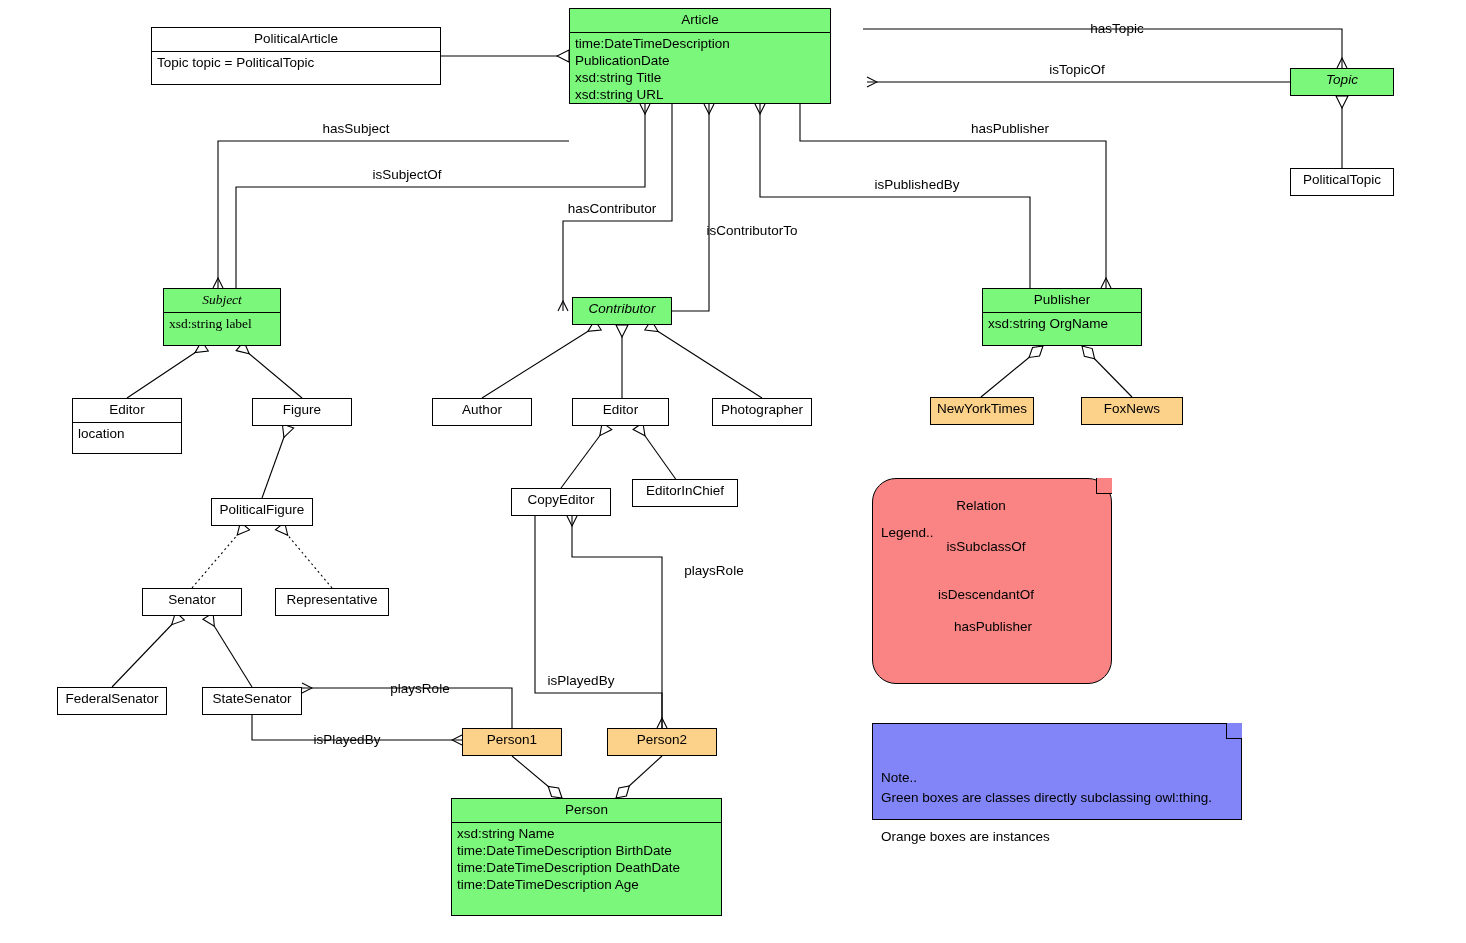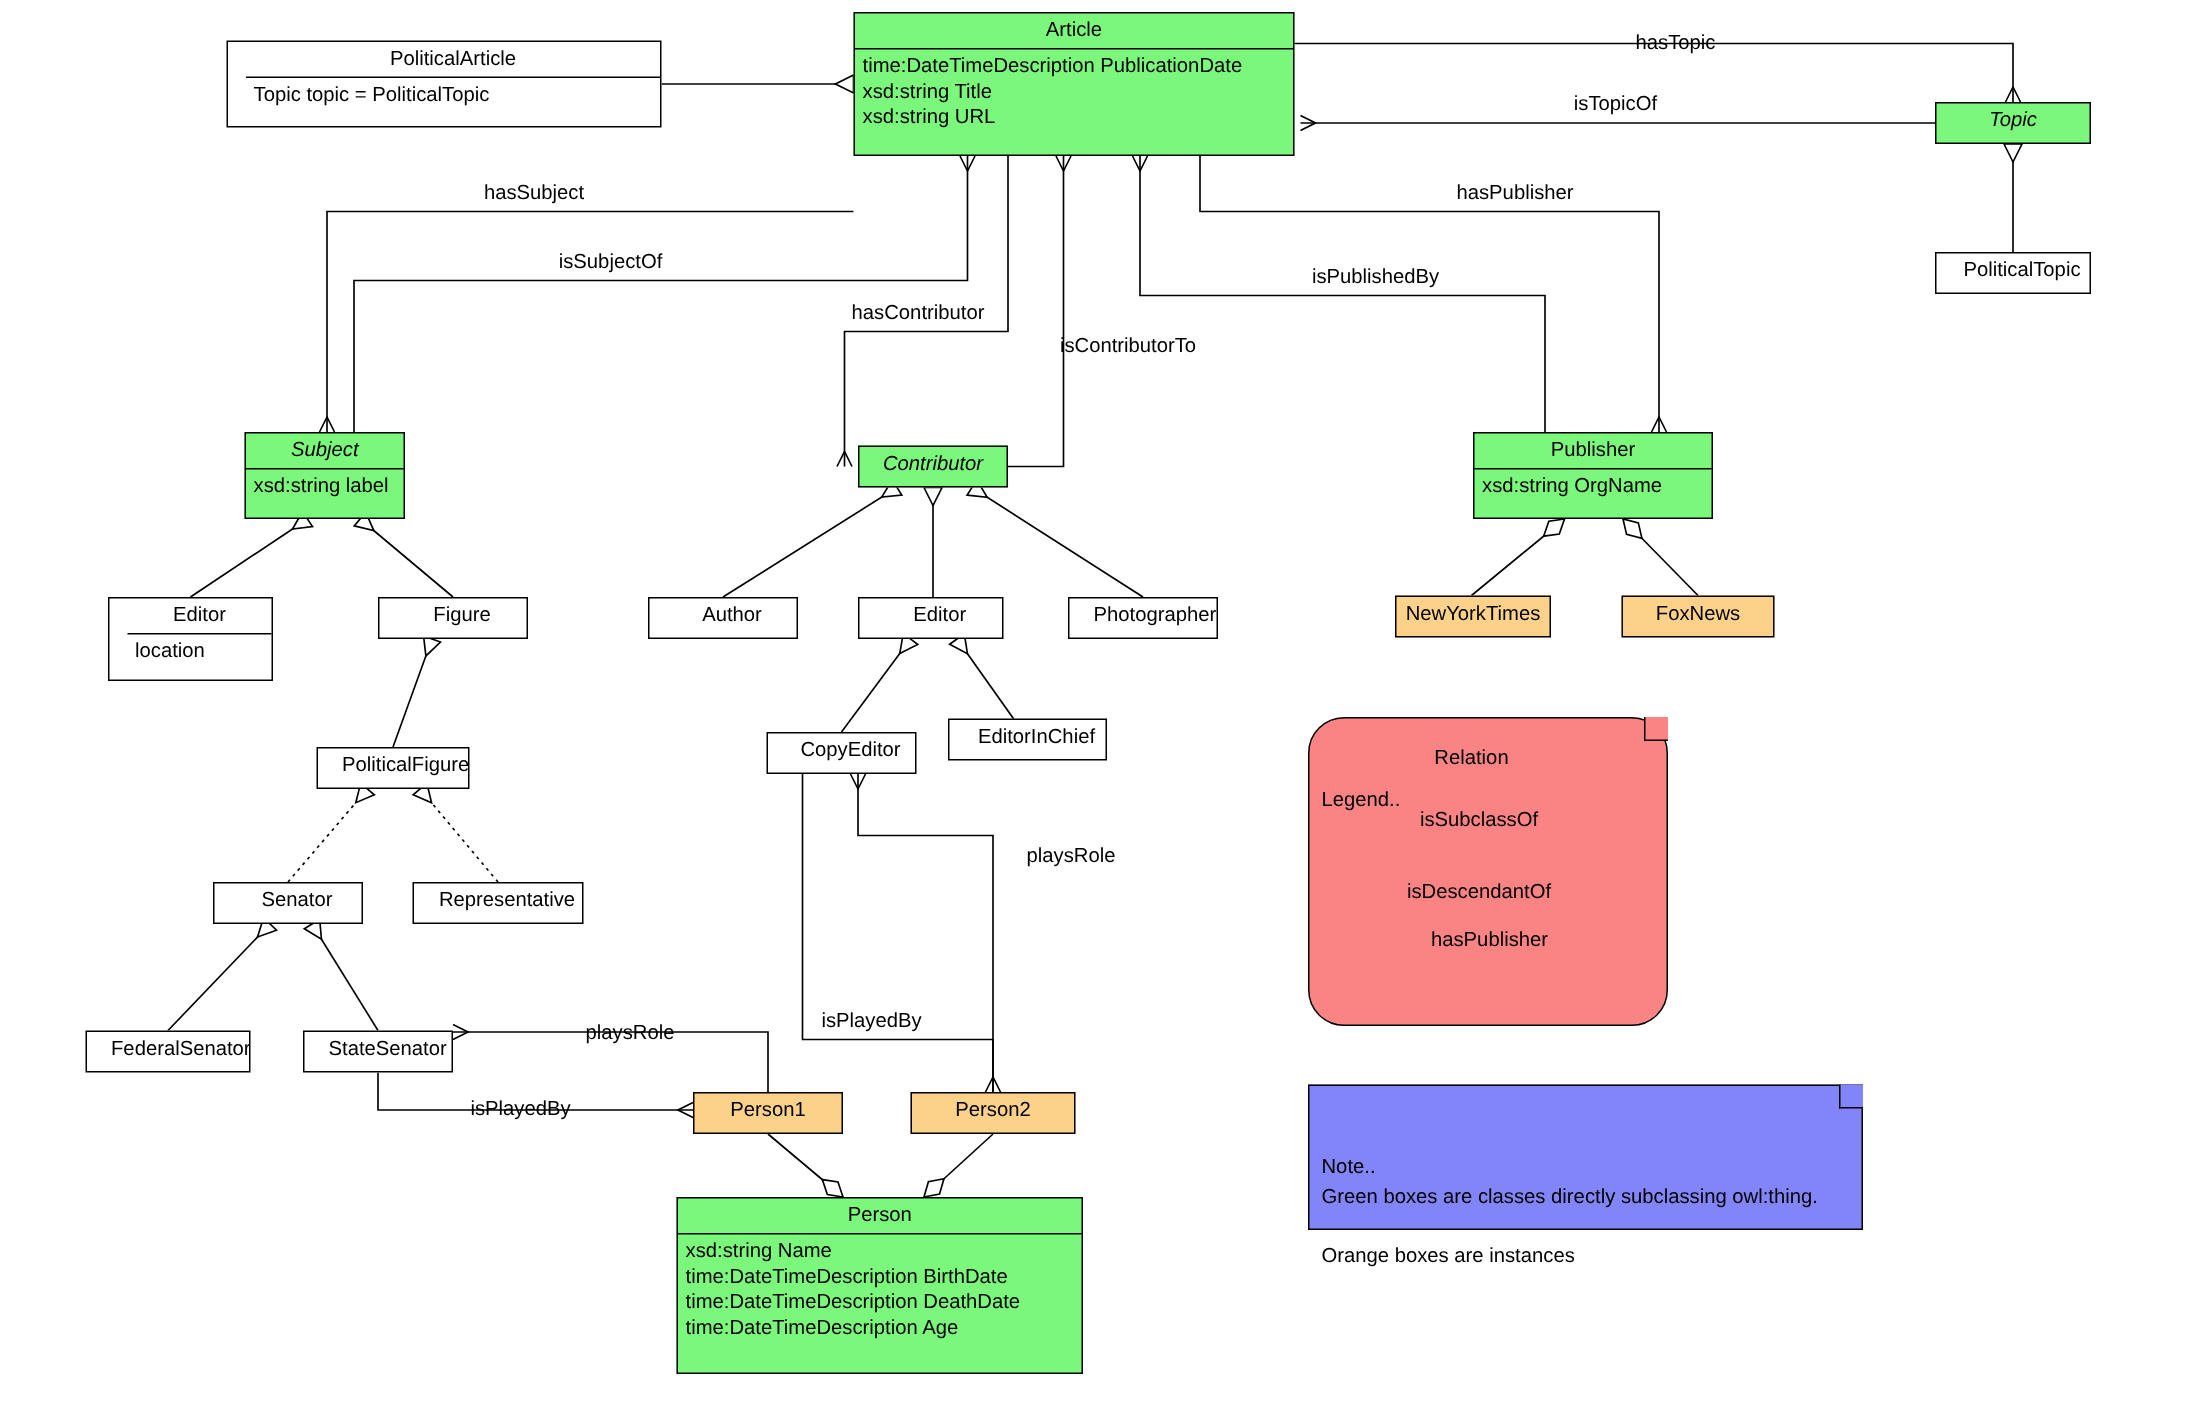--- a/index.html
+++ b/index.html
@@ -43,21 +43,21 @@
   .node.compart > .title {
     border-bottom: 1px solid #000000;
   }
   .node .attrs {
     padding: 3px 5px 4px 5px;
     text-align: left;
     white-space: pre-line;
   }
   .node.green { background: #7bf77b; }
   .node.orange { background: #fcd18a; }
-  .node.plain { background: #ffffff; padding-left: 12px; }
+  .node.plain { background: #ffffff; }
   .node.abstract > .title { font-style: italic; }
 
   .notebox {
     position: absolute;
     box-sizing: border-box;
     border: 1px solid #000000;
     font-size: 13.5px;
     line-height: 1.45;
     padding: 5px 8px;
     white-space: pre-line;
@@ -162,41 +162,41 @@
       <path d="M 512,756 L 562,798" marker-end="url(#hollowDia)"></path>
       <path d="M 662,756 L 616,798" marker-end="url(#hollowDia)"></path>
 
       <path d="M 1063,519 L 901,519" marker-end="url(#openArrow)"></path>
       <path d="M 1063,559 L 903,559" marker-end="url(#hollowTri)"></path>
       <path d="M 1063,607 L 903,607" stroke-dasharray="2,3" marker-end="url(#hollowTri)"></path>
       <path d="M 1063,638 L 912,638" marker-end="url(#hollowDia)"></path>
     </g>
   </svg>
 
-  <div class="node green compart" style="left:569px; top:8px; width:294px; height:96px;">
+  <div class="node green compart" style="left:569px; top:8px; width:262px; height:96px;">
     <div class="title">Article</div>
     <div class="attrs">time:DateTimeDescription PublicationDate
 xsd:string Title
 xsd:string URL</div>
   </div>
 
   <div class="node plain compart" style="left:151px; top:27px; width:290px; height:58px;">
     <div class="title">PoliticalArticle</div>
     <div class="attrs">Topic topic = PoliticalTopic</div>
   </div>
 
   <div class="node green abstract" style="left:1290px; top:68px; width:104px; height:28px;">
     <div class="title">Topic</div>
   </div>
 
   <div class="node plain" style="left:1290px; top:168px; width:104px; height:28px;">
     <div class="title">PoliticalTopic</div>
   </div>
 
-  <div class="node green compart abstract" style="left:163px; top:288px; width:107px; height:58px;">
+  <div class="node green compart abstract" style="left:163px; top:288px; width:118px; height:58px;font-family:Liberation Serif, serif;">
     <div class="title">Subject</div>
     <div class="attrs">xsd:string label</div>
   </div>
 
   <div class="node green abstract" style="left:572px; top:297px; width:100px; height:28px;">
     <div class="title">Contributor</div>
   </div>
 
   <div class="node green compart" style="left:982px; top:288px; width:160px; height:58px;">
     <div class="title">Publisher</div>

